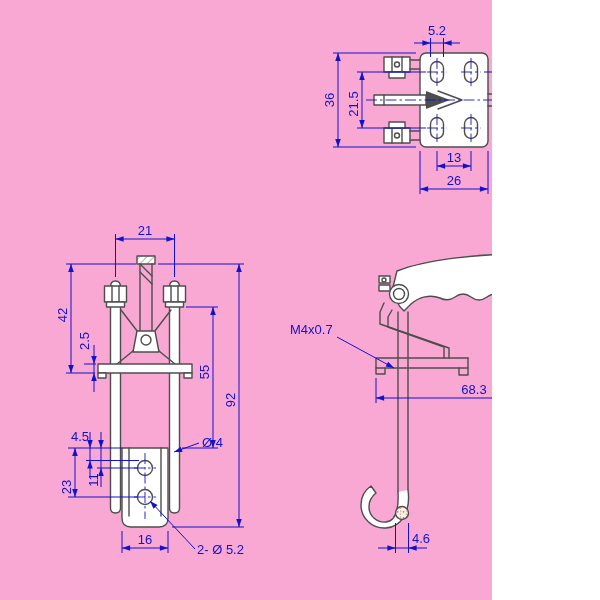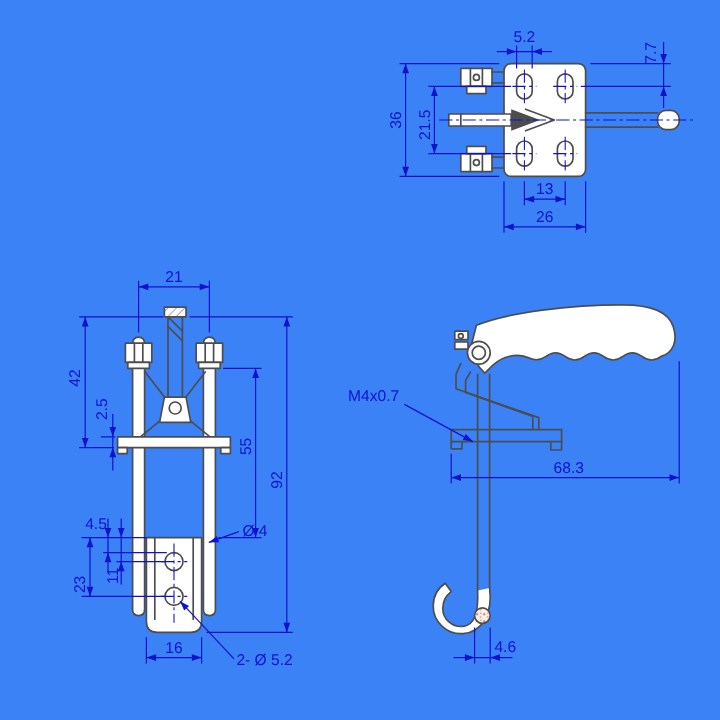--- a/index.html
+++ b/index.html
@@ -1,16 +1,16 @@
 <!DOCTYPE html>
 <html><head>
 <meta charset="utf-8">
 <style>
   html,body{margin:0;padding:0;background:#fff;}
-  .stage{width:600px;height:600px;background:#3b82f6;position:relative;overflow:hidden;
+  .stage{width:492px;height:600px;background:#f9a8d4;position:relative;overflow:hidden;
          font-family:"Liberation Sans",sans-serif;}
   svg{display:block;}
   .p  {stroke:#4d4d4d;stroke-width:1.4;fill:none;stroke-linejoin:round;stroke-linecap:round;}
   .pf {fill:#ffffff;}
   .pd {fill:#4d4d4d;stroke:none;}
   .cl {stroke:#1212cc;stroke-width:0.9;fill:none;stroke-dasharray:11 3 2.5 3;}
   .dl {stroke:#1212cc;stroke-width:1;fill:none;}
   .dt {fill:#1212cc;font-family:"Liberation Sans",sans-serif;font-size:13px;}
 </style>
 </head>

